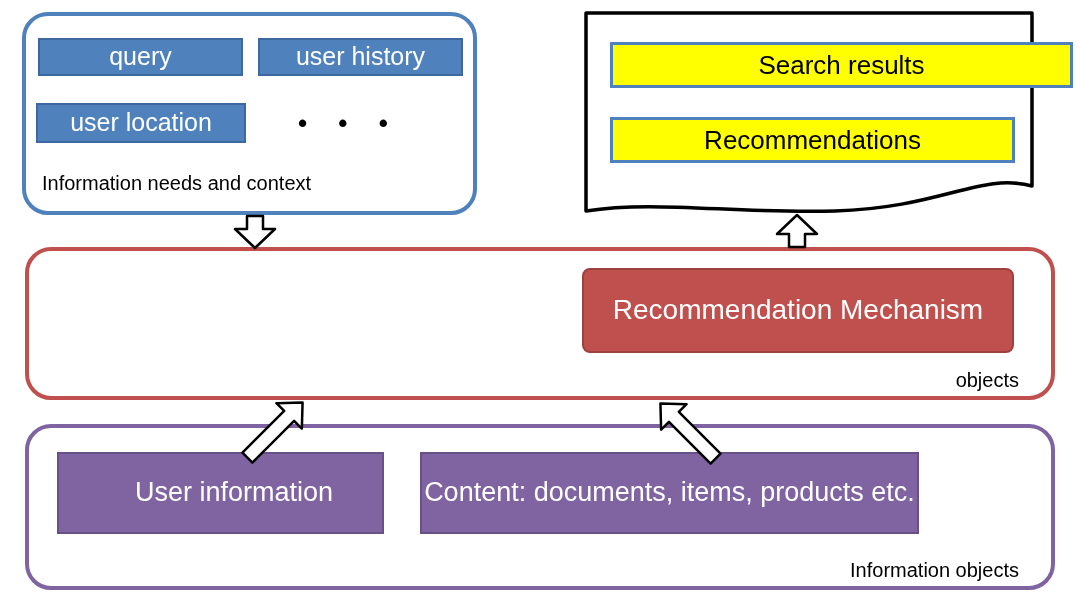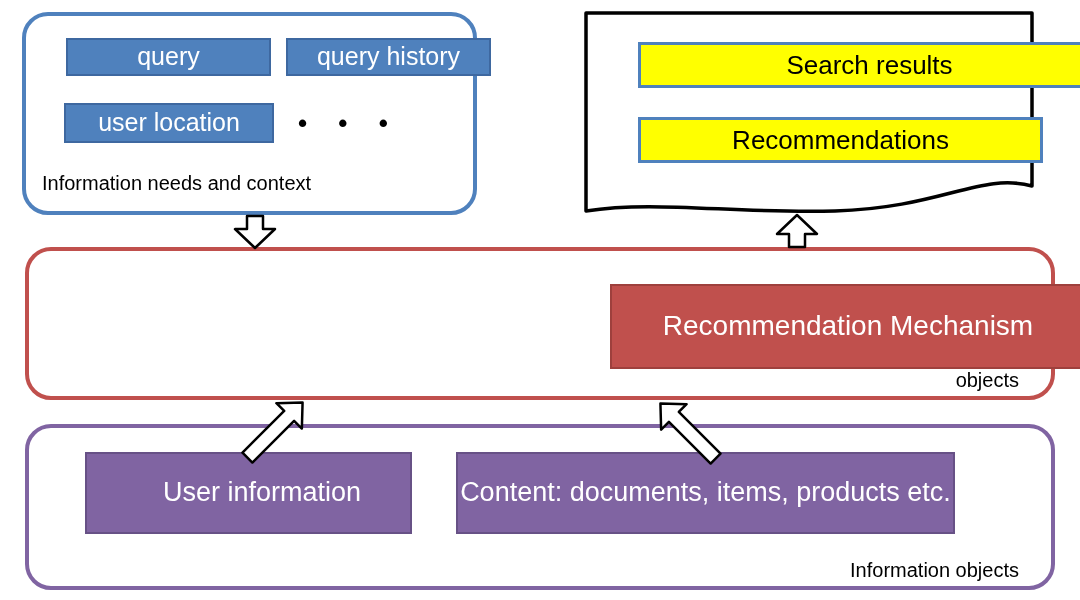--- a/index.html
+++ b/index.html
@@ -5,21 +5,21 @@
   * { margin:0; padding:0; box-sizing:border-box; }
   html,body { background:#ffffff; font-family:"Liberation Sans", sans-serif; }
   .canvas { position:relative; width:1080px; height:600px; background:#ffffff; overflow:hidden; }
 
   .panel { position:absolute; background:#ffffff; border-radius:26px; }
   .panel-needs    { left:22px;  top:12px;  width:455px;  height:203px; border:4px solid #4f81bd; }
   .panel-matching { left:25px;  top:247px; width:1030px; height:153px; border:4px solid #c0504d; }
   .panel-objects  { left:25px;  top:424px; width:1030px; height:166px; border:4px solid #8064a2; }
 
   .chip, .box { position:absolute; display:flex; align-items:center; justify-content:center;
-                text-align:center; color:#ffffff; line-height:1.1;margin-left:28px; }
+                text-align:center; color:#ffffff; line-height:1.1; }
   .chip-blue { background:#4f81bd; border:2px solid #3e68a0; font-size:25px; }
   .box-red    { background:#c0504d; border:2px solid #9e403d; font-size:28px; }
   .box-purple { background:#8064a2; border:2px solid #675186; font-size:27px; }
   .box-yellow { background:#ffff00; border:3px solid #4f81bd; color:#000000; font-size:26px; }
 
   .label { position:absolute; color:#000000; font-size:20px; white-space:nowrap; }
   .ellipsis { position:absolute; color:#000000; font-size:26px; font-weight:bold;
               letter-spacing:12px; }
 
   .doc-wrap { position:absolute; left:583px; top:10px; width:452px; height:212px; }
@@ -27,42 +27,42 @@
 
   .arrow { position:absolute; }
 </style>
 </head>
 <body>
 
 <div class="canvas">
 
   <div class="panel panel-needs">
     <div class="chip chip-blue" style="left:12px;  top:22px; width:205px; height:38px;">query</div>
-    <div class="chip chip-blue" style="left:232px; top:22px; width:205px; height:38px;">query history</div>
+    <div class="chip chip-blue" style="left:232px; top:22px; width:205px; height:38px;">user history</div>
     <div class="chip chip-blue" style="left:10px;  top:87px; width:210px; height:40px;">user location</div>
     <div class="ellipsis" style="left:272px; top:92px;">• • •</div>
     <div class="label" style="left:16px; top:156px;">Information needs and context</div>
   </div>
 
   <div class="doc-wrap">
     <svg width="452" height="212" viewBox="0 0 452 212">
       <path d="M3,3 L449,3 L449,176 C 398,162 358,198 252,201 C 152,204 72,190 3,201 Z" fill="#ffffff" stroke="#000000" stroke-width="3.5" stroke-linejoin="round"></path>
     </svg>
     <div class="box box-yellow" style="left:27px; top:32px;  width:463px; height:46px;">Search results</div>
     <div class="box box-yellow" style="left:27px; top:107px; width:405px; height:46px;">Recommendations</div>
   </div>
 
   <div class="panel panel-matching">
-    <div class="box box-red" style="left:553px; top:33px; width:476px; height:85px;">Recommendation Mechanism</div>
+    <div class="box box-red" style="left:553px; top:17px; width:432px; height:85px;border-radius:8px;">Recommendation Mechanism</div>
     <div class="label" style="right:32px; bottom:4px;">objects</div>
   </div>
 
   <div class="panel panel-objects">
     <div class="box box-purple" style="left:28px;  top:24px; width:327px; height:82px;padding-left:27px;">User information</div>
-    <div class="box box-purple" style="left:399px; top:24px; width:499px; height:82px;text-align:center;">Content: documents, items, products etc.</div>
+    <div class="box box-purple" style="left:391px; top:24px; width:499px; height:82px;text-align:center;">Content: documents, items, products etc.</div>
     <div class="label" style="right:32px; bottom:4px;">Information objects</div>
   </div>
 
   <svg class="arrow" style="left:233px; top:214px;" width="44" height="36" viewBox="0 0 44 36">
     <polygon points="22,34 2,15 14,15 14,2 30,2 30,15 42,15" fill="#ffffff" stroke="#000000" stroke-width="2.5" stroke-linejoin="round"></polygon>
   </svg>
 
   <svg class="arrow" style="left:775px; top:213px;" width="44" height="36" viewBox="0 0 44 36">
     <polygon points="22,2 42,21 30,21 30,34 14,34 14,21 2,21" fill="#ffffff" stroke="#000000" stroke-width="2.5" stroke-linejoin="round"></polygon>
   </svg>

